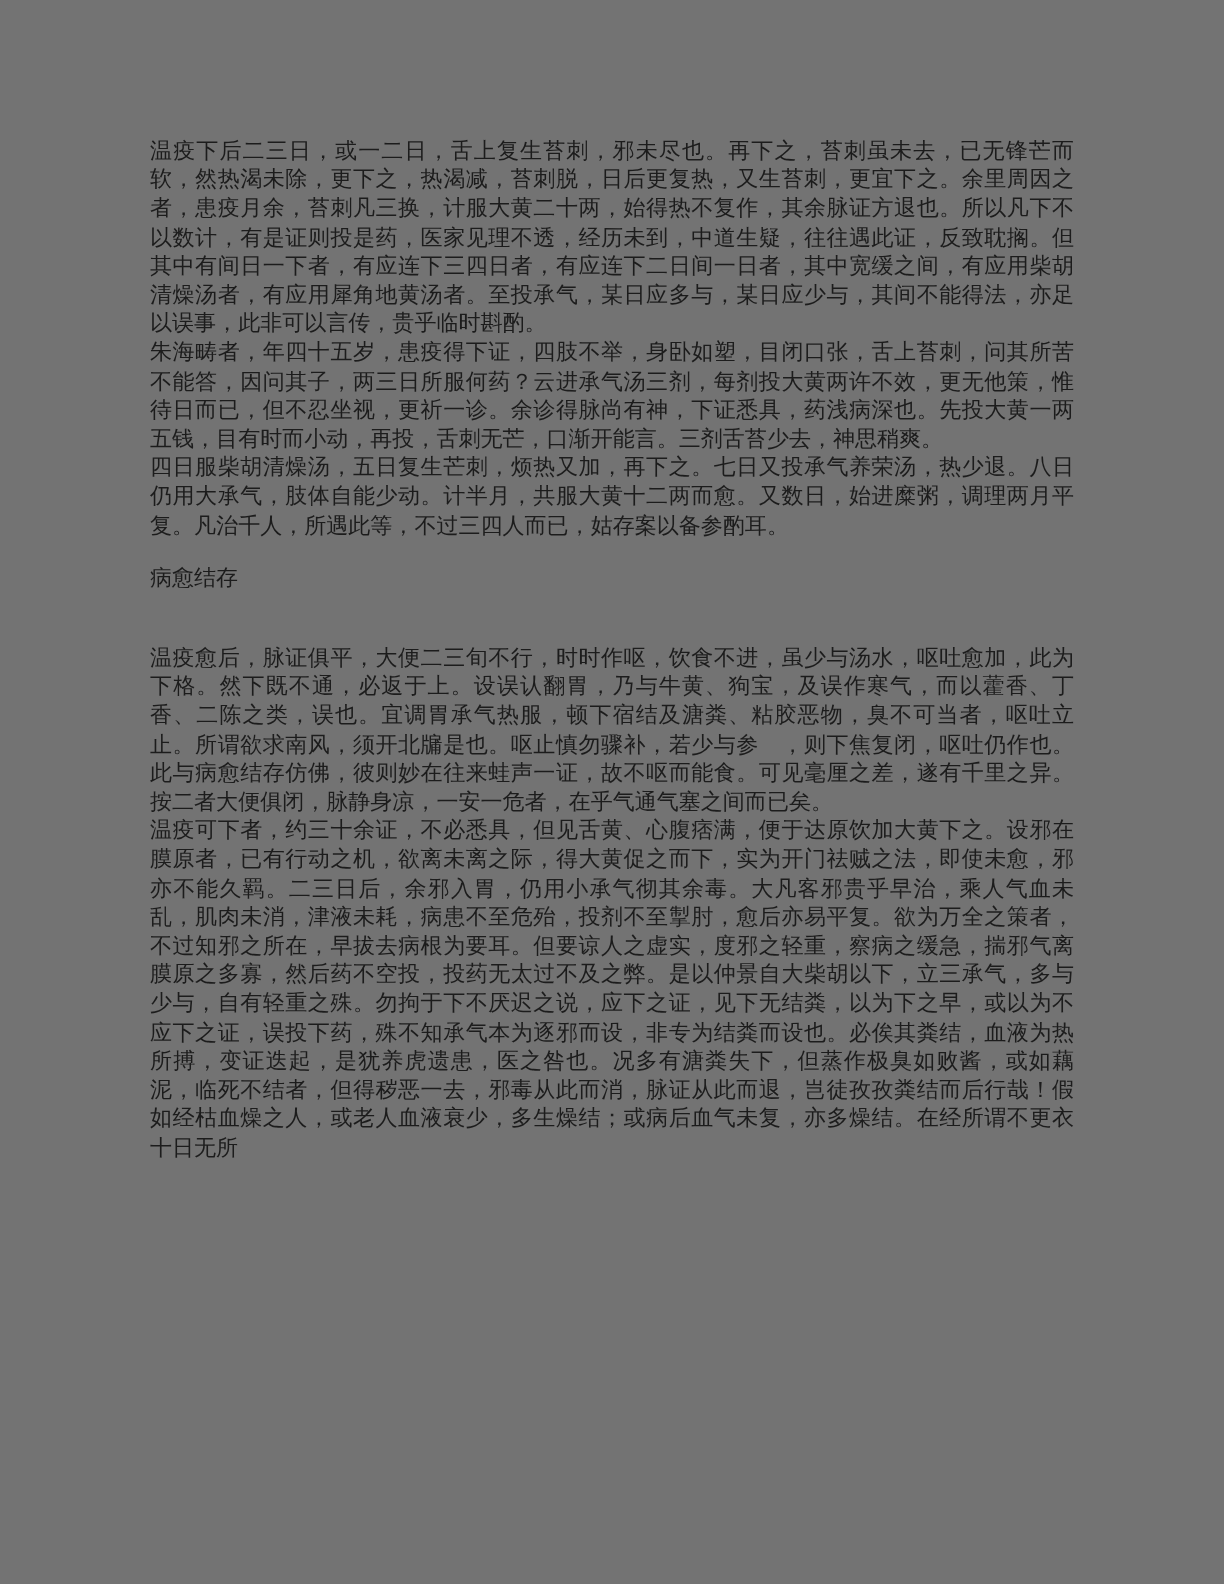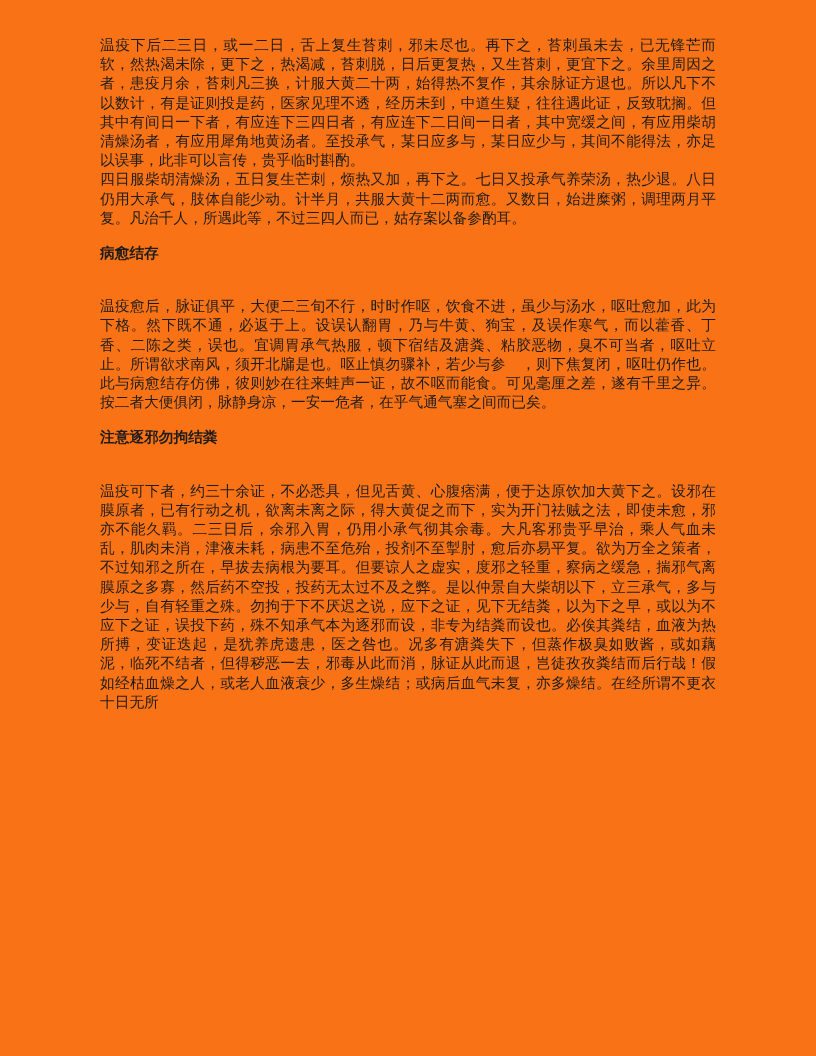--- a/index.html
+++ b/index.html
@@ -11,46 +11,46 @@
     width: 816px;
     height: 1056px;
     overflow: hidden;
     font-family: "Liberation Serif", "DejaVu Serif", serif;
     color: #1c1c1c;
   }
   .page {
     box-sizing: border-box;
     width: 816px;
     height: 1056px;
-    padding: 36px 100px 0 100px;
-    background: #f97316;
+    padding: 92px 100px 0 100px;
+    background: #737373;
   }
   .doc-body {
     width: 616px;
     font-size: 14.7px;
     line-height: 19.2px;
   }
   .body-paragraph {
     margin: 0;
     text-align: justify;
     text-justify: inter-ideograph;
   }
   .section-heading {
     margin: 16px 0 34px 0;
     font-size: 14.7px;
-    font-weight: bold;
+    font-weight: normal;
     line-height: 19.2px;
     text-align: left;
   }
 </style>
 </head>
 <body>
 
 <div class="page">
   <div class="doc-body">
     <p class="body-paragraph">温疫下后二三日，或一二日，舌上复生苔刺，邪未尽也。再下之，苔刺虽未去，已无锋芒而软，然热渴未除，更下之，热渴减，苔刺脱，日后更复热，又生苔刺，更宜下之。余里周因之者，患疫月余，苔刺凡三换，计服大黄二十两，始得热不复作，其余脉证方退也。所以凡下不以数计，有是证则投是药，医家见理不透，经历未到，中道生疑，往往遇此证，反致耽搁。但其中有间日一下者，有应连下三四日者，有应连下二日间一日者，其中宽缓之间，有应用柴胡清燥汤者，有应用犀角地黄汤者。至投承气，某日应多与，某日应少与，其间不能得法，亦足以误事，此非可以言传，贵乎临时斟酌。</p>
+    <p class="body-paragraph">朱海畴者，年四十五岁，患疫得下证，四肢不举，身卧如塑，目闭口张，舌上苔刺，问其所苦不能答，因问其子，两三日所服何药？云进承气汤三剂，每剂投大黄两许不效，更无他策，惟待日而已，但不忍坐视，更祈一诊。余诊得脉尚有神，下证悉具，药浅病深也。先投大黄一两五钱，目有时而小动，再投，舌刺无芒，口渐开能言。三剂舌苔少去，神思稍爽。</p>
     <p class="body-paragraph">四日服柴胡清燥汤，五日复生芒刺，烦热又加，再下之。七日又投承气养荣汤，热少退。八日仍用大承气，肢体自能少动。计半月，共服大黄十二两而愈。又数日，始进糜粥，调理两月平复。凡治千人，所遇此等，不过三四人而已，姑存案以备参酌耳。</p>
     <h2 class="section-heading">病愈结存</h2>
     <p class="body-paragraph">温疫愈后，脉证俱平，大便二三旬不行，时时作呕，饮食不进，虽少与汤水，呕吐愈加，此为下格。然下既不通，必返于上。设误认翻胃，乃与牛黄、狗宝，及误作寒气，而以藿香、丁香、二陈之类，误也。宜调胃承气热服，顿下宿结及溏粪、粘胶恶物，臭不可当者，呕吐立止。所谓欲求南风，须开北牖是也。呕止慎勿骤补，若少与参　，则下焦复闭，呕吐仍作也。此与病愈结存仿佛，彼则妙在往来蛙声一证，故不呕而能食。可见毫厘之差，遂有千里之异。按二者大便俱闭，脉静身凉，一安一危者，在乎气通气塞之间而已矣。</p>
-    <h2 class="section-heading">注意逐邪勿拘结粪</h2>
     <p class="body-paragraph">温疫可下者，约三十余证，不必悉具，但见舌黄、心腹痞满，便于达原饮加大黄下之。设邪在膜原者，已有行动之机，欲离未离之际，得大黄促之而下，实为开门祛贼之法，即使未愈，邪亦不能久羁。二三日后，余邪入胃，仍用小承气彻其余毒。大凡客邪贵乎早治，乘人气血未乱，肌肉未消，津液未耗，病患不至危殆，投剂不至掣肘，愈后亦易平复。欲为万全之策者，不过知邪之所在，早拔去病根为要耳。但要谅人之虚实，度邪之轻重，察病之缓急，揣邪气离膜原之多寡，然后药不空投，投药无太过不及之弊。是以仲景自大柴胡以下，立三承气，多与少与，自有轻重之殊。勿拘于下不厌迟之说，应下之证，见下无结粪，以为下之早，或以为不应下之证，误投下药，殊不知承气本为逐邪而设，非专为结粪而设也。必俟其粪结，血液为热所搏，变证迭起，是犹养虎遗患，医之咎也。况多有溏粪失下，但蒸作极臭如败酱，或如藕泥，临死不结者，但得秽恶一去，邪毒从此而消，脉证从此而退，岂徒孜孜粪结而后行哉！假如经枯血燥之人，或老人血液衰少，多生燥结；或病后血气未复，亦多燥结。在经所谓不更衣十日无所</p>
   </div>
 </div>
 
 </body></html>

